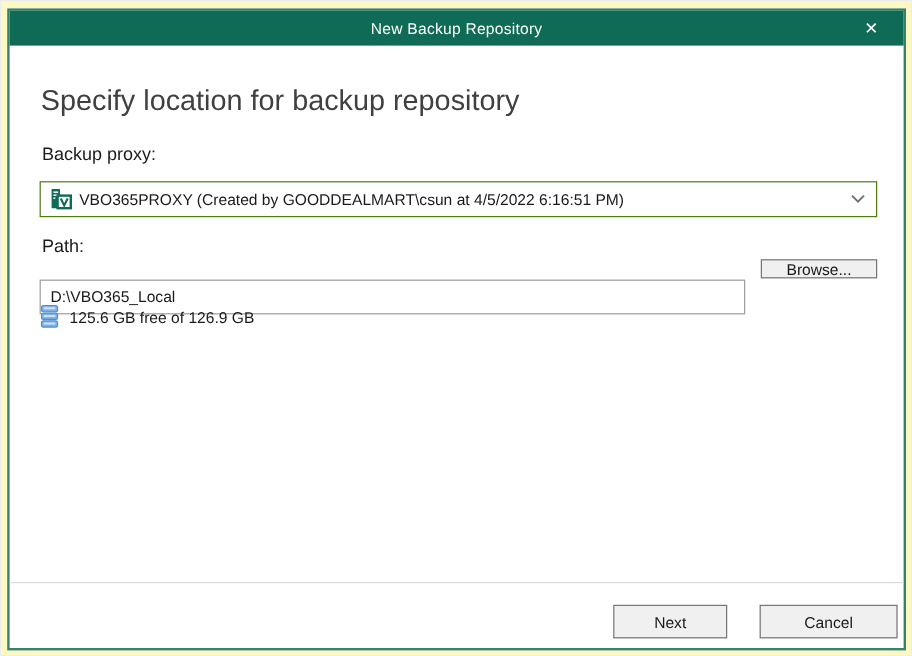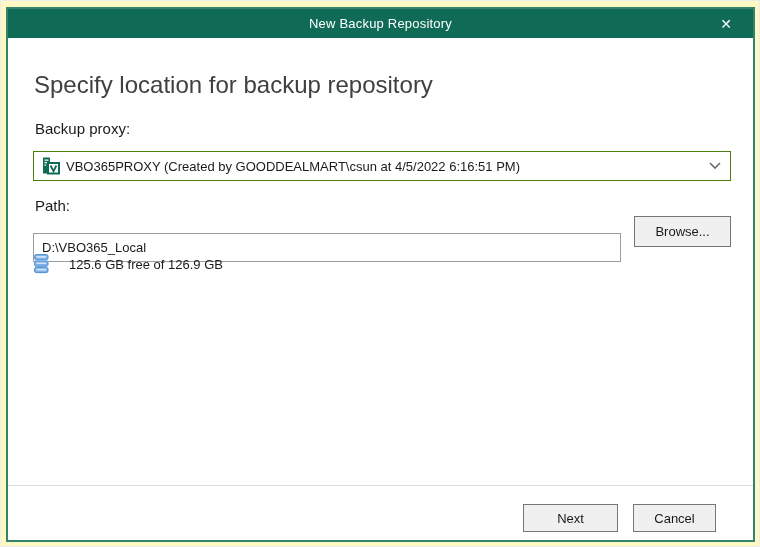--- a/index.html
+++ b/index.html
@@ -107,43 +107,43 @@
     font-size: 13px;
     color: #1a1a1a;
     display: flex;
     align-items: center;
     justify-content: center;
     cursor: pointer;
   }
   .btn-browse {
     position: absolute;
     left: 626px; top: 207px;
-    width: 97px; height: 31px;
+    width: 97px; height: 16px;
   }
   .disk-row {
     position: absolute;
     left: 26px; top: 244px;
     height: 22px;
     display: flex;
     align-items: center;
-    gap: 20px;
+    gap: 9px;
   }
   .disk-row .disk-text {
     font-size: 13px;
     color: #1b1b1b;
   }
   .footer-sep {
     position: absolute;
     left: 0; right: 0; top: 476px;
     height: 1px;
     background: #dcdcdc;
   }
   .btn-back   { position: absolute; left: 393px; top: 495px; width: 95px; height: 28px; }
-  .btn-next   { position: absolute; left: 503px; top: 495px; width: 95px; height: 28px; margin-left: 12px; }
-  .btn-cancel { position: absolute; left: 625px; top: 495px; width: 83px; height: 28px; }
+  .btn-next   { position: absolute; left: 503px; top: 495px; width: 95px; height: 28px; }
+  .btn-cancel { position: absolute; left: 625px; top: 495px; width: 115px; height: 28px; }
   .icon { display: inline-flex; align-items: center; justify-content: center; }
 </style>
 </head>
 <body>
 
 <div class="page">
   <div class="dialog">
 
     <div class="titlebar">
       <span class="title">New Backup Repository</span>

